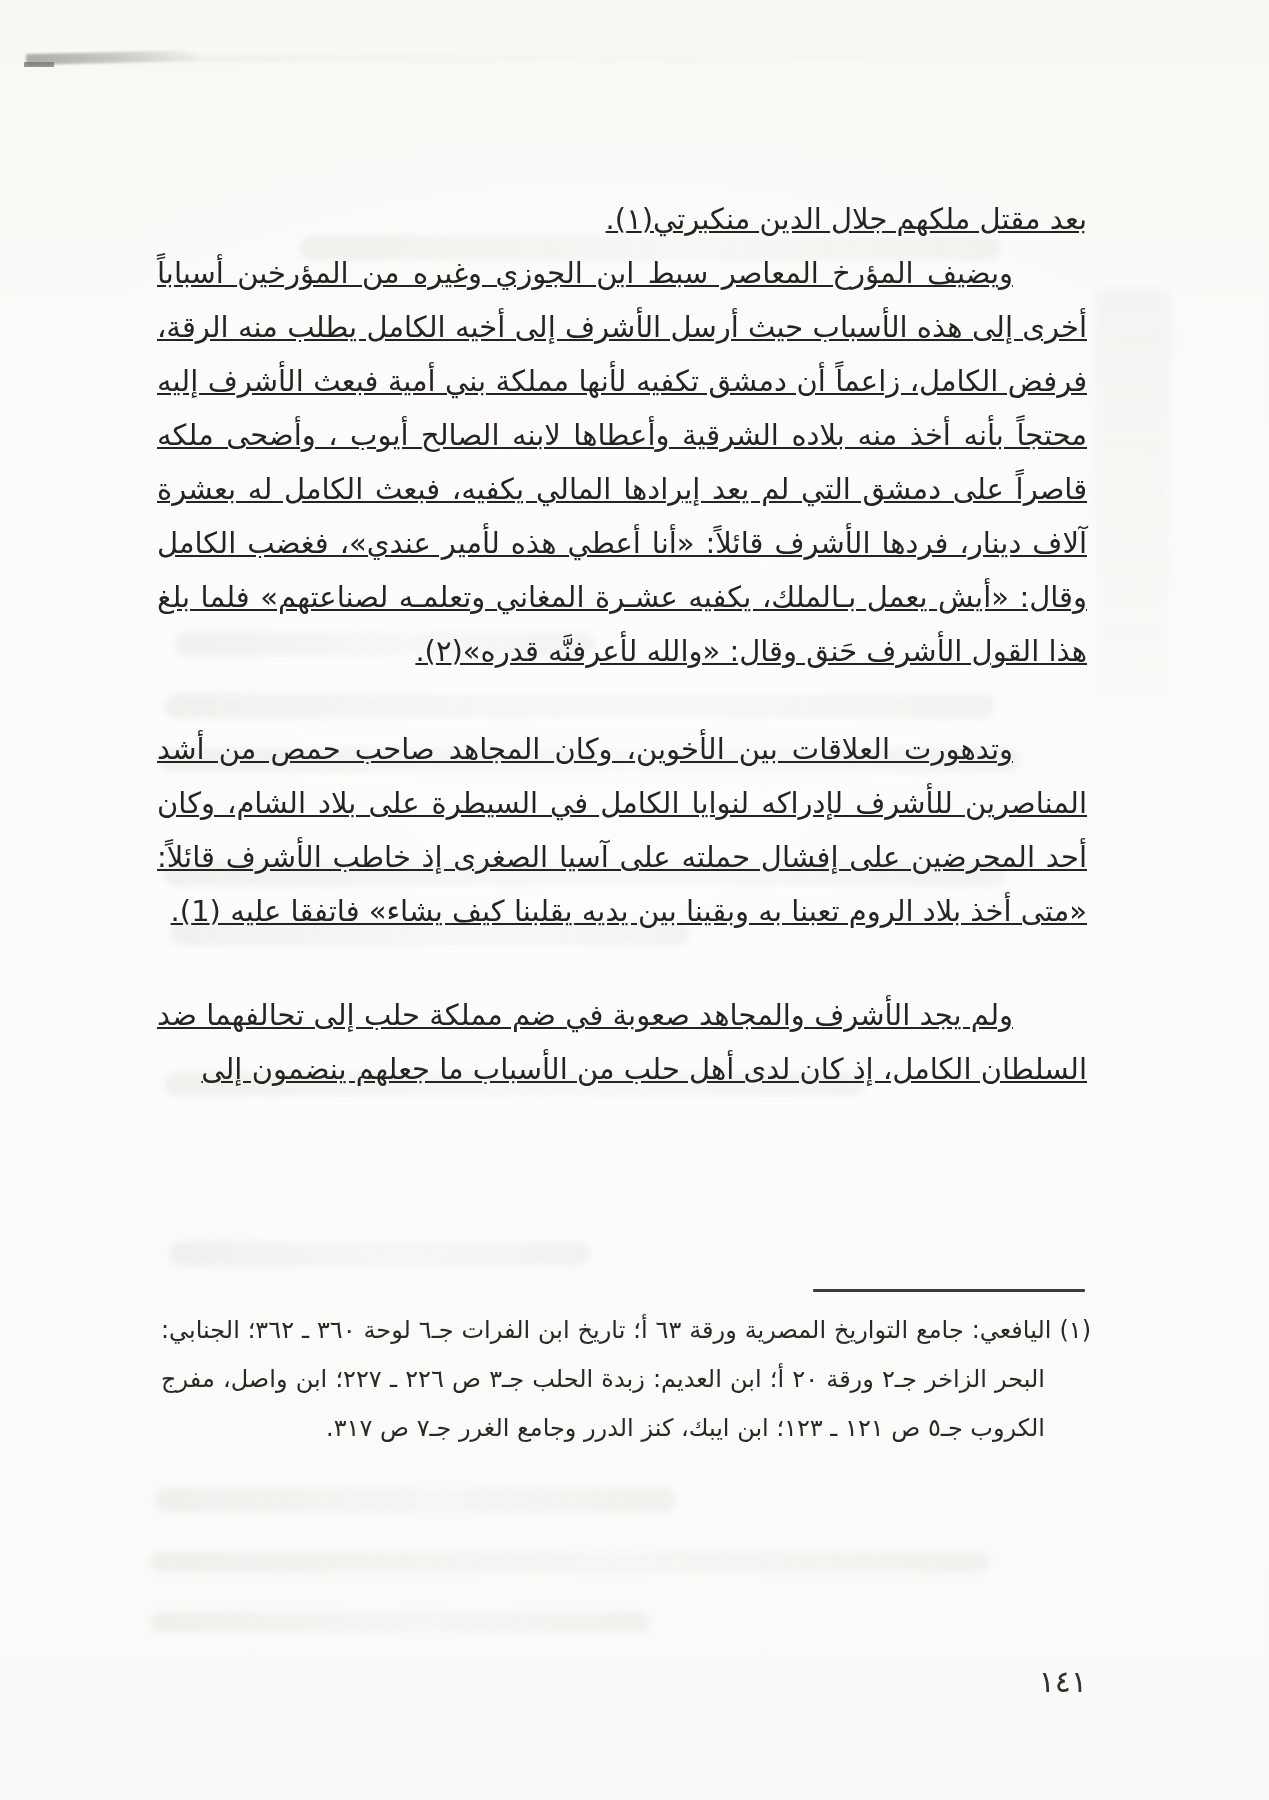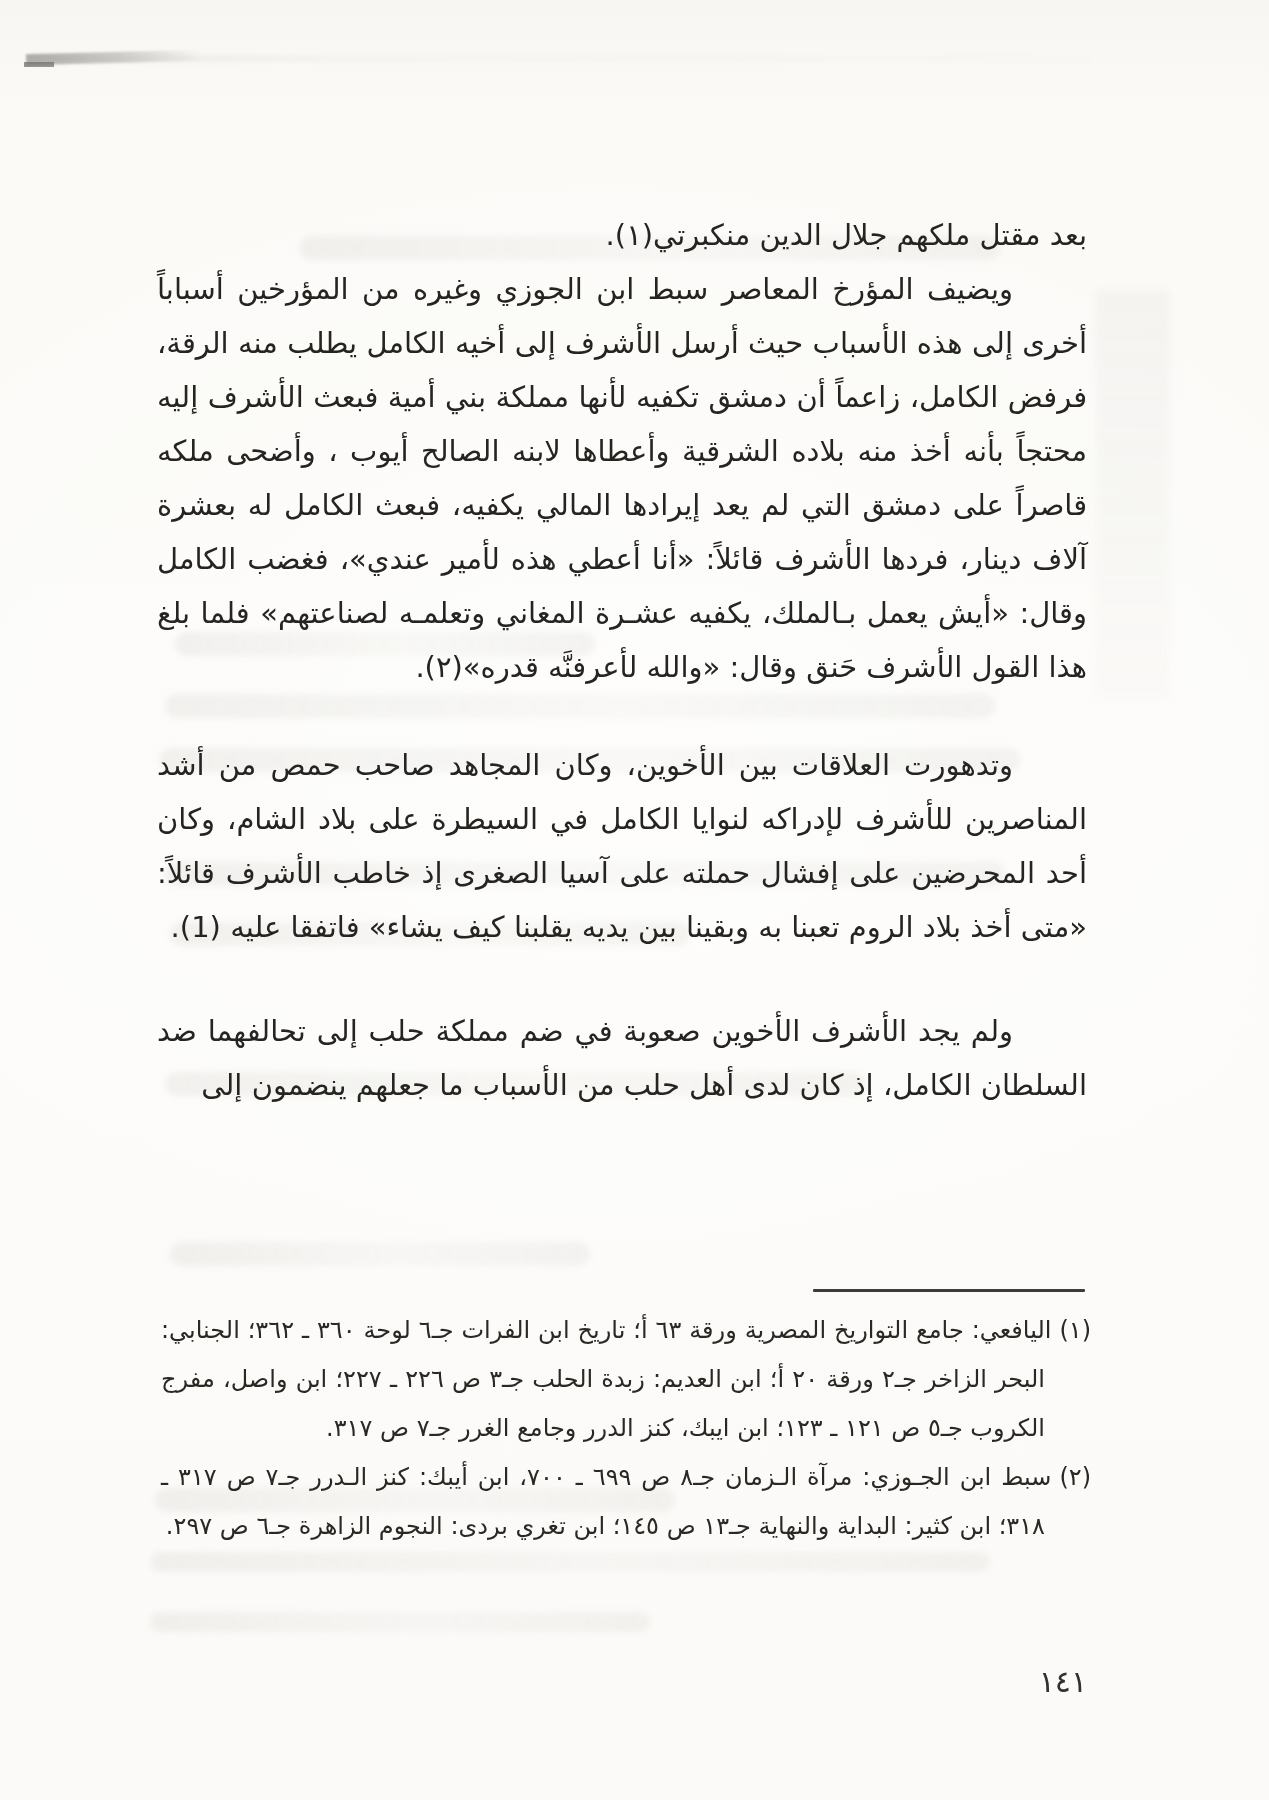--- a/index.html
+++ b/index.html
@@ -15,29 +15,30 @@
     inset: 0;
     width: 1269px;
     height: 1800px;
     background:
       radial-gradient(ellipse 1400px 1000px at 48% 42%, rgba(255,255,255,.55), rgba(255,255,255,0) 70%),
       linear-gradient(180deg, #f7f6f3 0%, #fbfaf7 6%, #fcfbf9 60%, #fbfaf8 100%);
   }
   
   .text-col {
     position: absolute;
-    top: 208px;
+    top: 192px;
     right: 182px;
     width: 930px;
     direction: rtl;
     text-align: justify;
     color: #262420;
     font-size: 29px;
     line-height: 54px;
     letter-spacing: 0.2px;
+    text-decoration: underline;
   }
   .text-col p { margin: 0; }
   .para-first { text-align: right; }            
   .para-indent { text-indent: 74px; }           
   .gap-md { margin-top: 44px !important; }
   .gap-lg { margin-top: 50px !important; }
 
   
   .footnote-sep {
     position: absolute;
@@ -147,29 +148,26 @@
   <div class="smudge" style="top:1072px; left:165px;  width:700px;"></div>
   <div class="smudge" style="top:1242px; left:170px;  width:420px;"></div>
   <div class="smudge" style="top:1488px; left:155px;  width:520px;"></div>
   <div class="smudge" style="top:1552px; left:150px;  width:840px; height:20px;"></div>
   <div class="smudge" style="top:1612px; left:150px;  width:500px; height:20px;"></div>
 
   <div class="text-col">
     <p class="para-first">بعد مقتل ملكهم جلال الدين منكبرتي(١).</p>
     <p class="para-indent">ويضيف المؤرخ المعاصر سبط ابن الجوزي وغيره من المؤرخين أسباباً أخرى إلى هذه الأسباب حيث أرسل الأشرف إلى أخيه الكامل يطلب منه الرقة، فرفض الكامل، زاعماً أن دمشق تكفيه لأنها مملكة بني أمية فبعث الأشرف إليه محتجاً بأنه أخذ منه بلاده الشرقية وأعطاها لابنه الصالح أيوب ، وأضحى ملكه قاصراً على دمشق التي لم يعد إيرادها المالي يكفيه، فبعث الكامل له بعشرة آلاف دينار، فردها الأشرف قائلاً: «أنا أعطي هذه لأمير عندي»، فغضب الكامل وقال: «أيش يعمل بـالملك، يكفيه عشـرة المغاني وتعلمـه لصناعتهم» فلما بلغ هذا القول الأشرف حَنق وقال: «والله لأعرفنَّه قدره»(٢).</p>
     <p class="para-indent gap-md">وتدهورت العلاقات بين الأخوين، وكان المجاهد صاحب حمص من أشد المناصرين للأشرف لإدراكه لنوايا الكامل في السيطرة على بلاد الشام، وكان أحد المحرضين على إفشال حملته على آسيا الصغرى إذ خاطب الأشرف قائلاً: «متى أخذ بلاد الروم تعبنا به وبقينا بين يديه يقلبنا كيف يشاء» فاتفقا عليه (1).</p>
-    <p class="para-indent gap-lg">ولم يجد الأشرف الأخوين صعوبة في ضم مملكة حلب إلى تحالفهما ضد السلطان الكامل، إذ كان لدى أهل حلب من الأسباب ما جعلهم ينضمون إلى</p>
+    <p class="para-indent gap-lg">ولم يجد الأشرف والمجاهد صعوبة في ضم مملكة حلب إلى تحالفهما ضد السلطان الكامل، إذ كان لدى أهل حلب من الأسباب ما جعلهم ينضمون إلى</p>
   </div>
 
   <div class="footnote-sep"></div>
 
   <div class="footnotes">
     <p class="footnote">
       <span class="fn-marker">(١)</span><span>اليافعي: جامع التواريخ المصرية ورقة ٦٣ أ؛ تاريخ ابن الفرات جـ٦ لوحة ٣٦٠ ـ ٣٦٢؛ الجنابي: البحر الزاخر جـ٢ ورقة ٢٠ أ؛ ابن العديم: زبدة الحلب جـ٣ ص ٢٢٦ ـ ٢٢٧؛ ابن واصل، مفرج الكروب جـ٥ ص ١٢١ ـ ١٢٣؛ ابن ايبك، كنز الدرر وجامع الغرر جـ٧ ص ٣١٧.</span>
     </p>
-    <p class="footnote">
-      <span class="fn-marker">(٢)</span><span>سبط ابن الجـوزي: مرآة الـزمان جـ٨ ص ٦٩٩ ـ ٧٠٠، ابن أيبك: كنز الـدرر جـ٧ ص ٣١٧ ـ ٣١٨؛ ابن كثير: البداية والنهاية جـ١٣ ص ١٤٥؛ ابن تغري بردى: النجوم الزاهرة جـ٦ ص ٢٩٧.</span>
-    </p>
   </div>
 
   <div class="page-number">١٤١</div>
 
 </div>
 
 </body></html>

